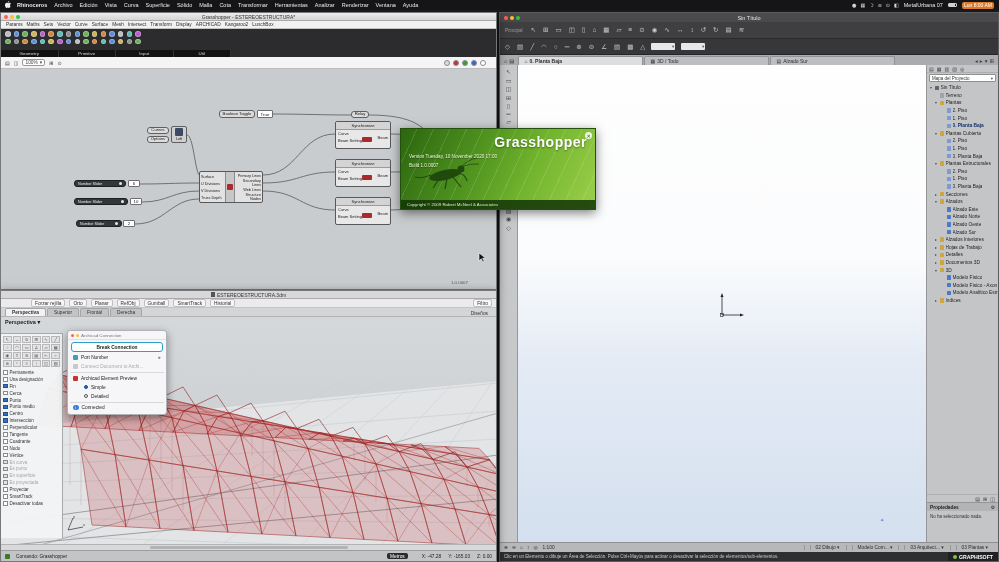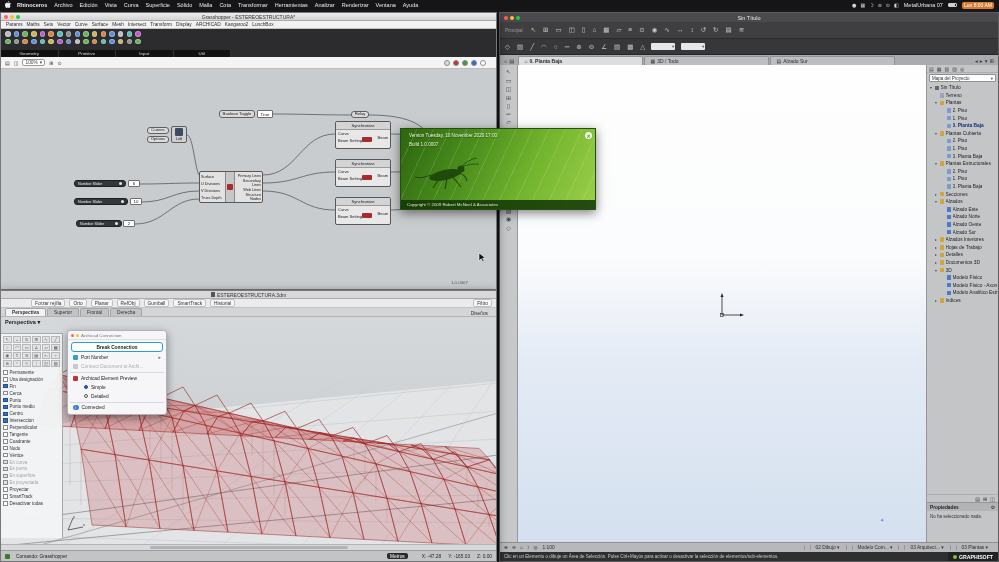--- a/index.html
+++ b/index.html
@@ -1183,20 +1183,21 @@
   <div id="ac-hint">
     <span>Clic en un Elemento o dibuje un Área de Selección. Pulse Ctrl+Mayús para activar o desactivar la selección de elementos/sub-elementos.</span>
     <span id="ac-brand">
         <i></i>
         <span>GRAPHISOFT</span>
       </span>
   </div>
 </div>
 
 <div id="splash">
+  <h1>Grasshopper</h1>
   <div class="v">Version Tuesday, 10 November 2020 17:00</div>
   <div class="v">Build 1.0.0007</div>
   <svg width="70" height="36" viewBox="0 0 70 36">
     <ellipse cx="34" cy="20" rx="16" ry="5" fill="#1f4a0c" transform="rotate(-12 34 20)"></ellipse>
     <circle cx="50" cy="14" r="3.5" fill="#1f4a0c"></circle>
     <path d="M50,12 Q58,4 66,3 M50,12 Q60,8 68,9" stroke="#1f4a0c" stroke-width="0.8" fill="none"></path>
     <path d="M28,24 L22,33 M36,24 L34,34 M42,22 L50,32 M40,21 Q52,14 56,26" stroke="#1f4a0c" stroke-width="1.2" fill="none"></path>
     <path d="M20,20 Q10,24 4,22" stroke="#1f4a0c" stroke-width="1" fill="none"></path>
   </svg>
   <div id="splash-copy">Copyright © 2009 Robert McNeel &amp; Associates</div>

